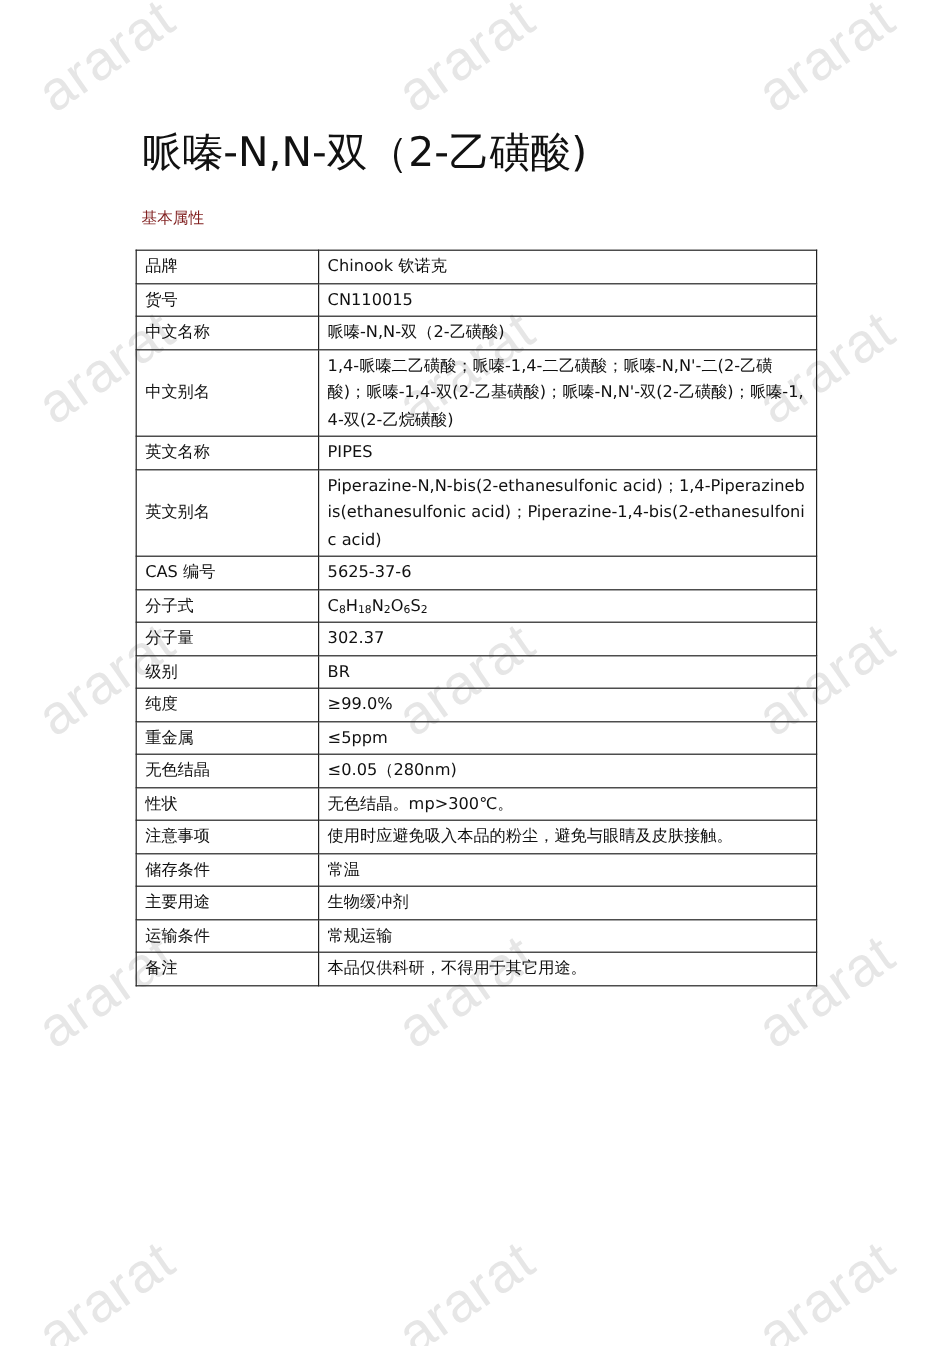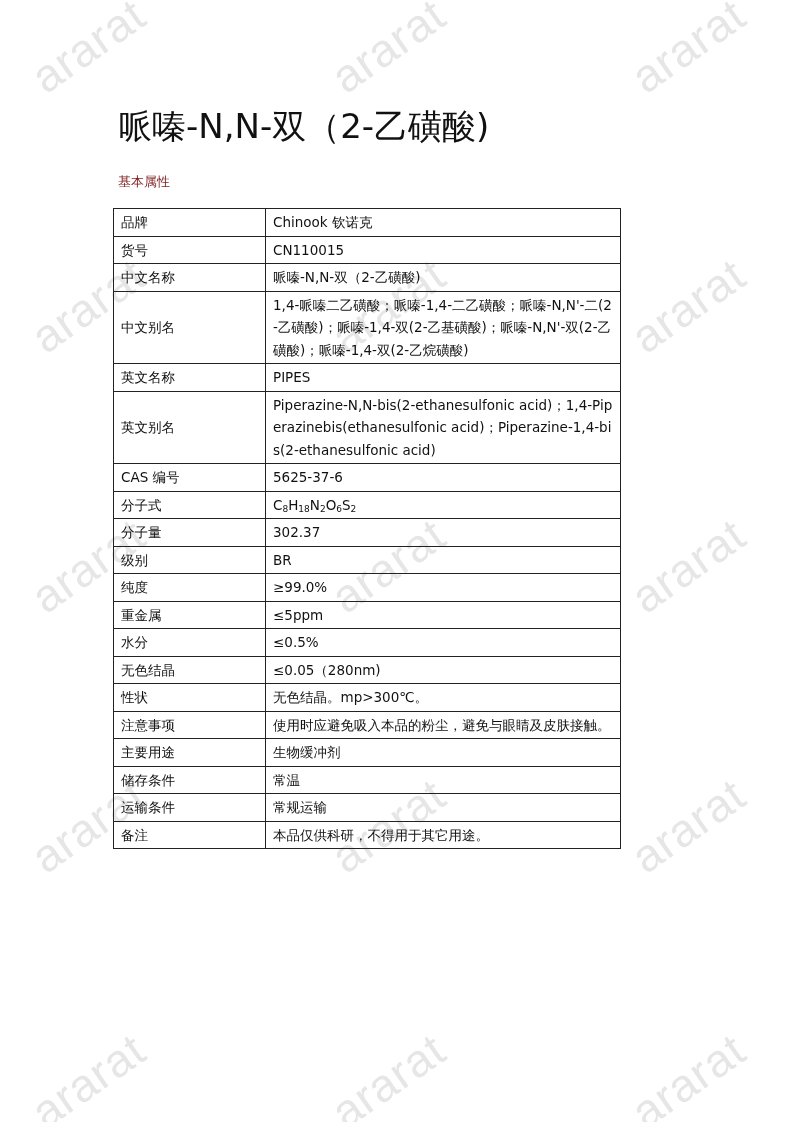--- a/index.html
+++ b/index.html
@@ -13,21 +13,21 @@
     letter-spacing: 1px; pointer-events: none; z-index: 0; white-space: nowrap;
   }
   .title {
     position: absolute; left: 118px; top: 104px; margin: 0;
     font-size: 34px; font-weight: normal; color: #111; z-index: 2; letter-spacing: 0px;
   }
   .section {
     position: absolute; left: 118px; top: 173px; font-size: 13px; color: #7f1d1d; z-index: 2;
   }
   table.props {
-    position: absolute; left: 113px; top: 208px; width: 508px; border-collapse: collapse;
+    position: absolute; left: 113px; top: 208px; width: 568px; border-collapse: collapse;
     z-index: 2; font-size: 13.5px; background: transparent;
   }
   table.props td {
     border: 1px solid #222; padding: 2px 7px; line-height: 22.5px; vertical-align: middle;
     color: #111;
   }
   table.props td.k { width: 137px; }
   table.props td.v { word-break: break-all; margin-left: 48px; }
   sub { font-size: 9px; vertical-align: -2px; line-height: 0; }
 </style>
@@ -97,42 +97,38 @@
     </tr>
     <tr>
       <td class="k">纯度</td>
       <td class="v">≥99.0%</td>
     </tr>
     <tr>
       <td class="k">重金属</td>
       <td class="v">≤5ppm</td>
     </tr>
     <tr>
-      <td class="k">水分</td>
-      <td class="v">≤0.5%</td>
-    </tr>
-    <tr>
       <td class="k">无色结晶</td>
       <td class="v">≤0.05（280nm)</td>
     </tr>
     <tr>
       <td class="k">性状</td>
       <td class="v">无色结晶。mp&gt;300℃。</td>
     </tr>
     <tr>
       <td class="k">注意事项</td>
       <td class="v">使用时应避免吸入本品的粉尘，避免与眼睛及皮肤接触。</td>
     </tr>
     <tr>
+      <td class="k">储存条件</td>
+      <td class="v">常温</td>
+    </tr>
+    <tr>
       <td class="k">主要用途</td>
       <td class="v">生物缓冲剂</td>
-    </tr>
-    <tr>
-      <td class="k">储存条件</td>
-      <td class="v">常温</td>
     </tr>
     <tr>
       <td class="k">运输条件</td>
       <td class="v">常规运输</td>
     </tr>
     <tr>
       <td class="k">备注</td>
       <td class="v">本品仅供科研，不得用于其它用途。</td>
     </tr>
   </tbody>

